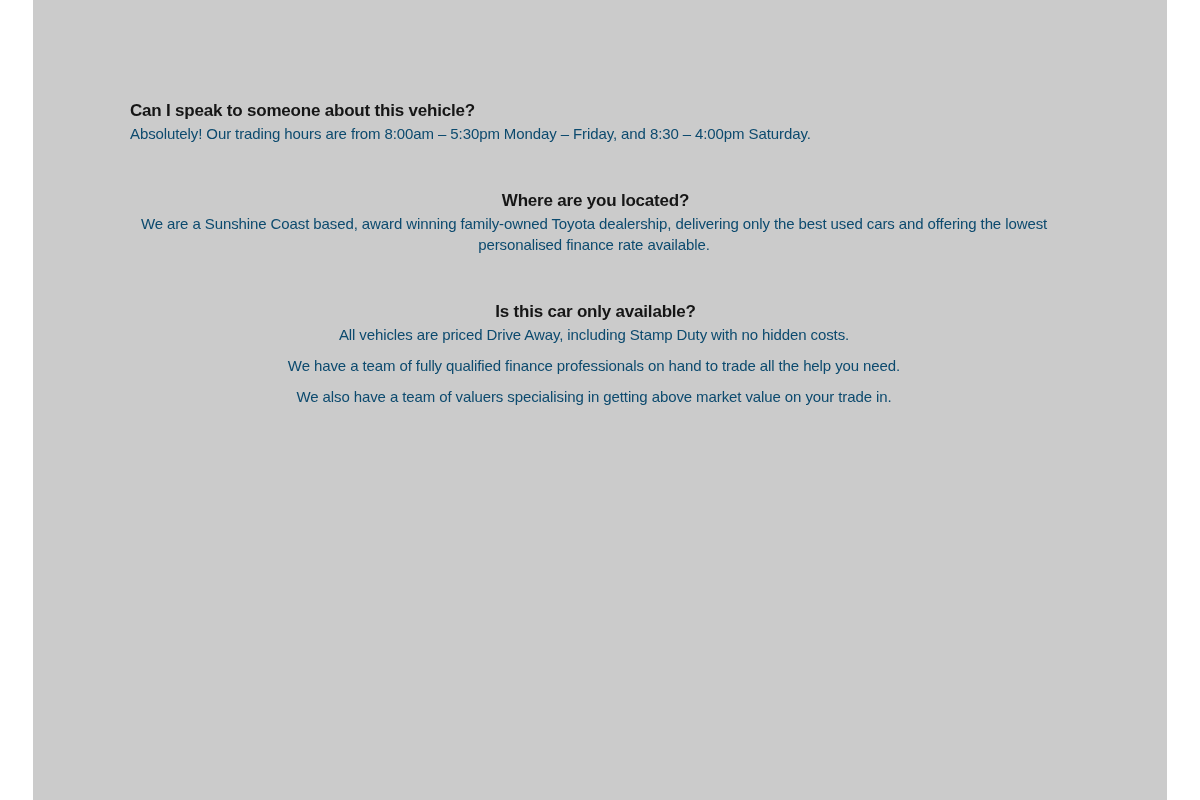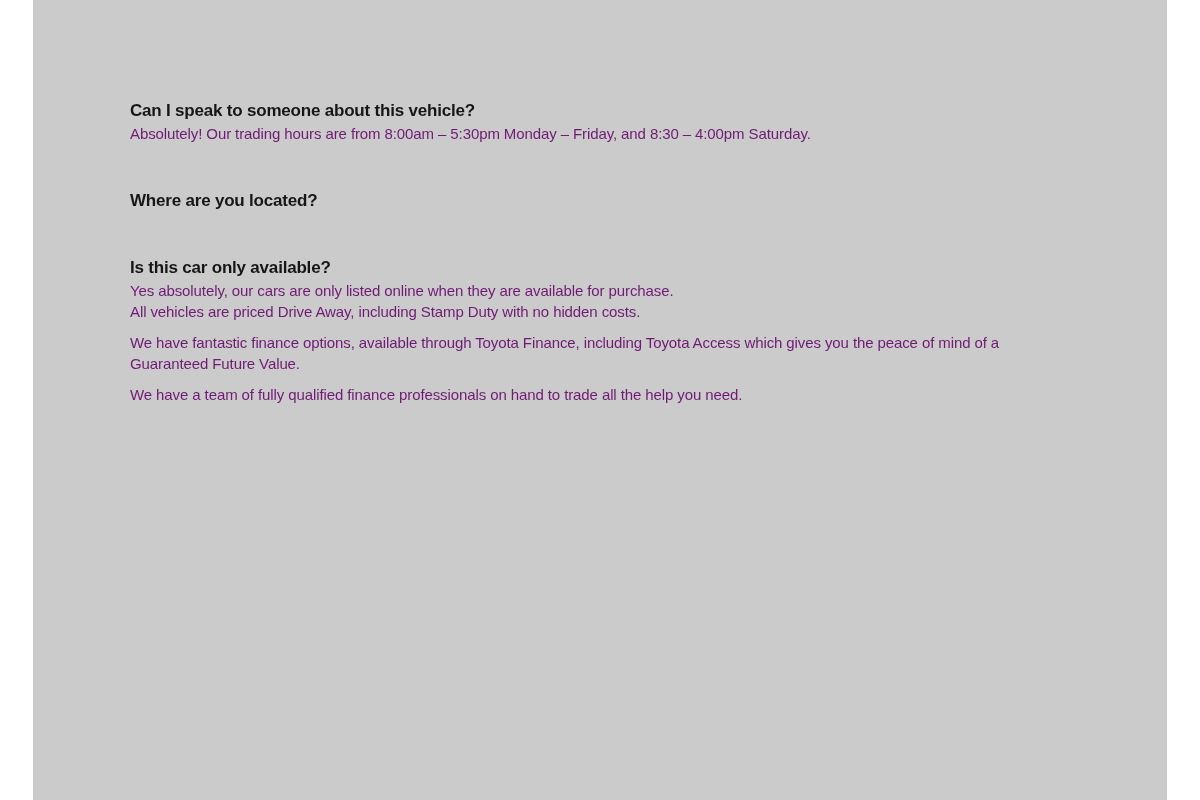--- a/index.html
+++ b/index.html
@@ -27,37 +27,38 @@
     background: #cbcbcb;
   }
 
   .content {
     padding: 100px 0 0 97px;
     width: 1028px; 
   }
 
   .faq-section + .faq-section {
     margin-top: 46px;
+    text-align: center;
   }
 
   .faq-question {
     font-size: 17px;
     font-weight: bold;
     line-height: 21px;
     letter-spacing: -0.2px;
     color: #161616;
     margin-bottom: 2px;
   }
 
   .faq-paragraph {
     max-width: 928px;
     font-size: 15px;
     line-height: 21px;
     letter-spacing: -0.1px;
-    color: #701a75;
+    color: #0c4a6e;
   }
 
   .faq-paragraph + .faq-paragraph {
     margin-top: 10px;
   }
 
   .faq-line {
     display: block;
   }
 </style>
@@ -68,29 +69,31 @@
   <div class="panel">
     <div class="content" id="faq-content">
         <section class="faq-section">
           <h2 class="faq-question">Can I speak to someone about this vehicle?</h2>
           <p class="faq-paragraph">
             <span class="faq-line">Absolutely! Our trading hours are from 8:00am – 5:30pm Monday – Friday, and 8:30 – 4:00pm Saturday.</span>
           </p>
         </section>
         <section class="faq-section">
           <h2 class="faq-question">Where are you located?</h2>
+          <p class="faq-paragraph">
+            <span class="faq-line">We are a Sunshine Coast based, award winning family-owned Toyota dealership, delivering only the best used cars and offering the lowest personalised finance rate available.</span>
+          </p>
         </section>
         <section class="faq-section">
           <h2 class="faq-question">Is this car only available?</h2>
           <p class="faq-paragraph">
-            <span class="faq-line">Yes absolutely, our cars are only listed online when they are available for purchase.</span>
             <span class="faq-line">All vehicles are priced Drive Away, including Stamp Duty with no hidden costs.</span>
           </p>
           <p class="faq-paragraph">
-            <span class="faq-line">We have fantastic finance options, available through Toyota Finance, including Toyota Access which gives you the peace of mind of a Guaranteed Future Value.</span>
+            <span class="faq-line">We have a team of fully qualified finance professionals on hand to trade all the help you need.</span>
           </p>
           <p class="faq-paragraph">
-            <span class="faq-line">We have a team of fully qualified finance professionals on hand to trade all the help you need.</span>
+            <span class="faq-line">We also have a team of valuers specialising in getting above market value on your trade in.</span>
           </p>
         </section>
       </div>
   </div>
 </div>
 
 </body></html>

